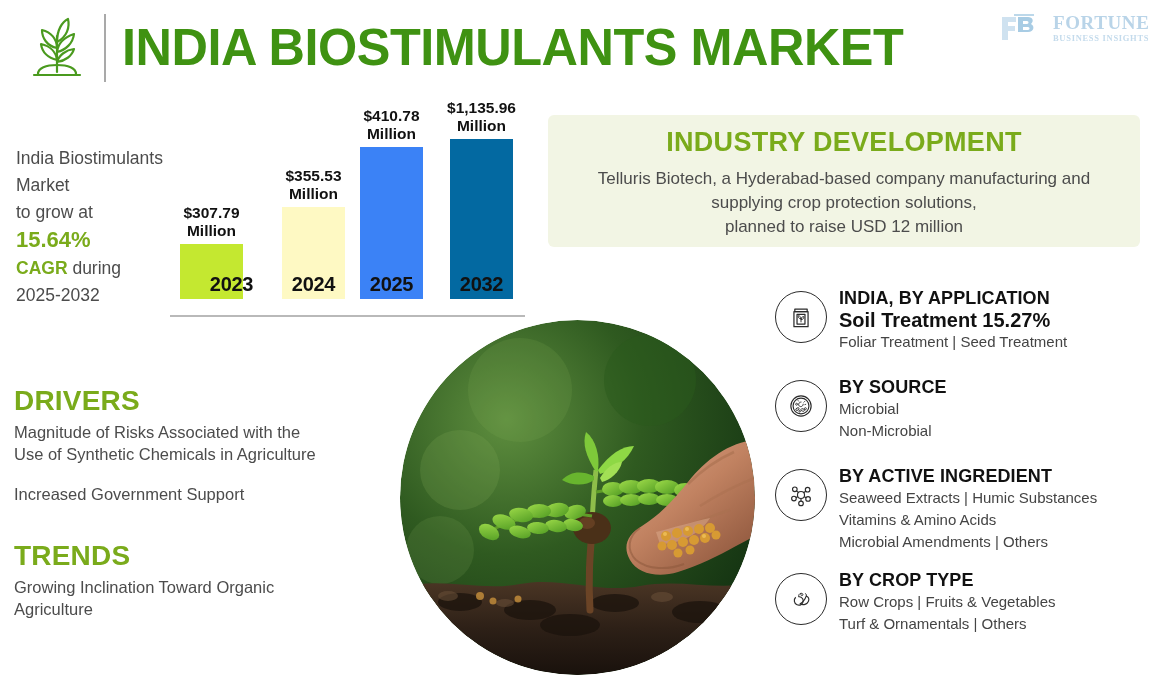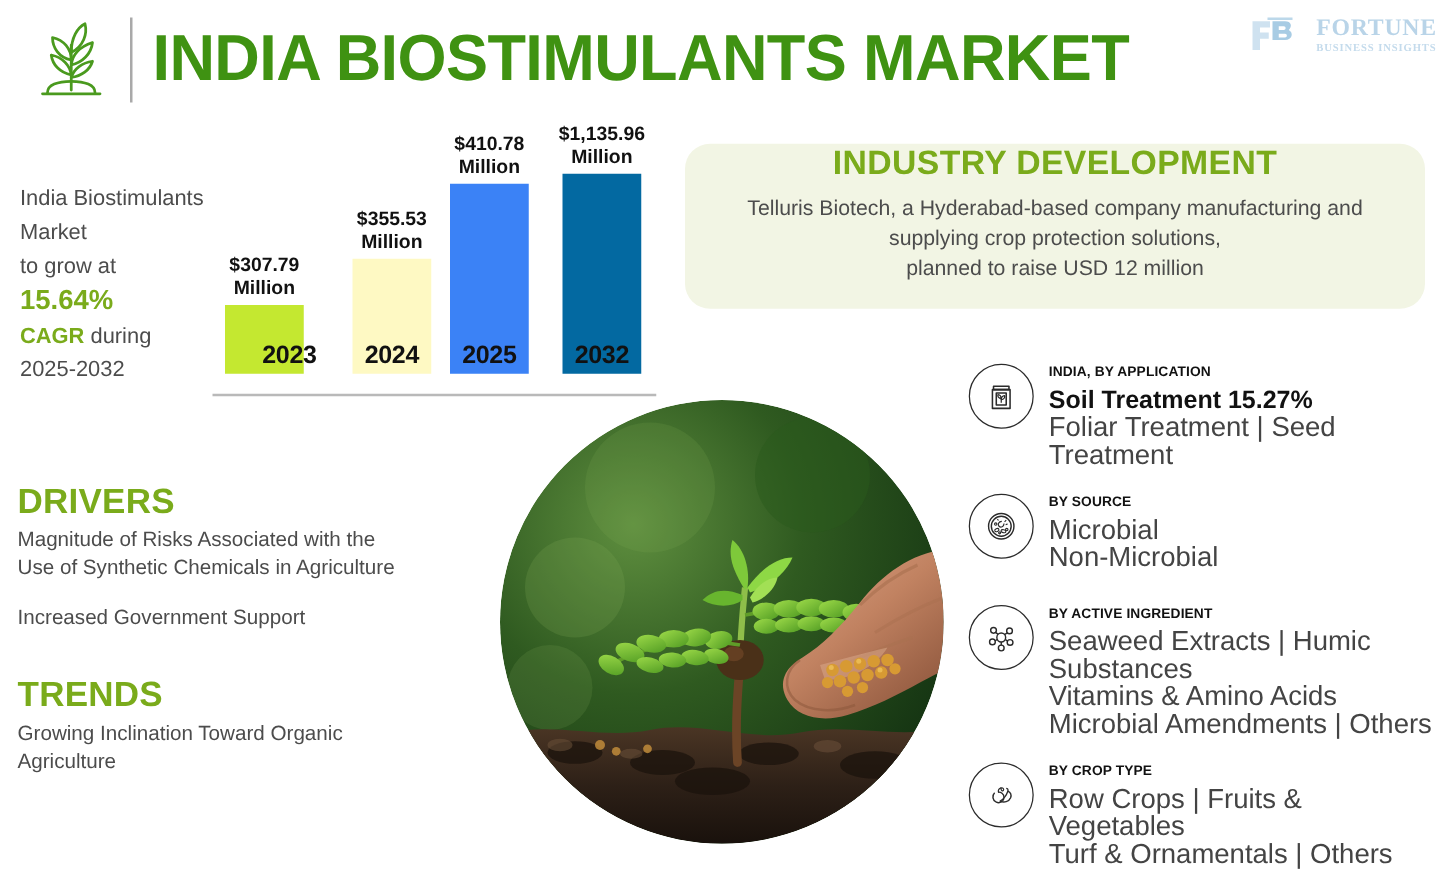--- a/index.html
+++ b/index.html
@@ -102,22 +102,22 @@
   .bar-year {
     font-size: 20px; font-weight: bold; color: #111111;
     padding-bottom: 3px; letter-spacing: -0.3px;
   }
 
   
   #industry-panel {
     position: absolute; left: 548px; top: 115px;
     width: 592px; height: 132px;
     background: #f2f5e4;
-    border-radius: 20px;
-    padding-top: 0;
+    border-radius: 6px;
+    padding-top: 12px;
     text-align: center;
   }
   #industry-title {
     font-size: 27px; font-weight: bold; color: #7aab1b;
     letter-spacing: 0.3px;
   }
   #industry-body {
     margin-top: 9px;
     font-size: 17px; color: #4c4c4c; line-height: 24px;
   }
@@ -147,28 +147,28 @@
   .segment { position: relative; margin-bottom: 17px; min-height: 72px; }
   .seg-icon {
     position: absolute; left: 0; top: 3px;
     width: 52px; height: 52px;
     border: 1.6px solid #2b2b2b;
     border-radius: 50%;
     display: flex; align-items: center; justify-content: center;
   }
   .seg-text { margin-left: 64px; }
   .seg-title {
-    font-size: 11px; font-weight: bold; color: #111111;
+    font-size: 18px; font-weight: bold; color: #111111;
     letter-spacing: 0.1px; line-height: 21px;
   }
   .seg-bold {
     font-size: 20px; font-weight: bold; color: #111111; line-height: 22px;
   }
   .seg-line {
-    font-size: 22px; color: #444444; line-height: 22px;
+    font-size: 15px; color: #444444; line-height: 22px;
   }
 </style>
 </head>
 <body>
 
 <div id="page">
 
   <div id="header">
 
     <div id="sprout-logo">

